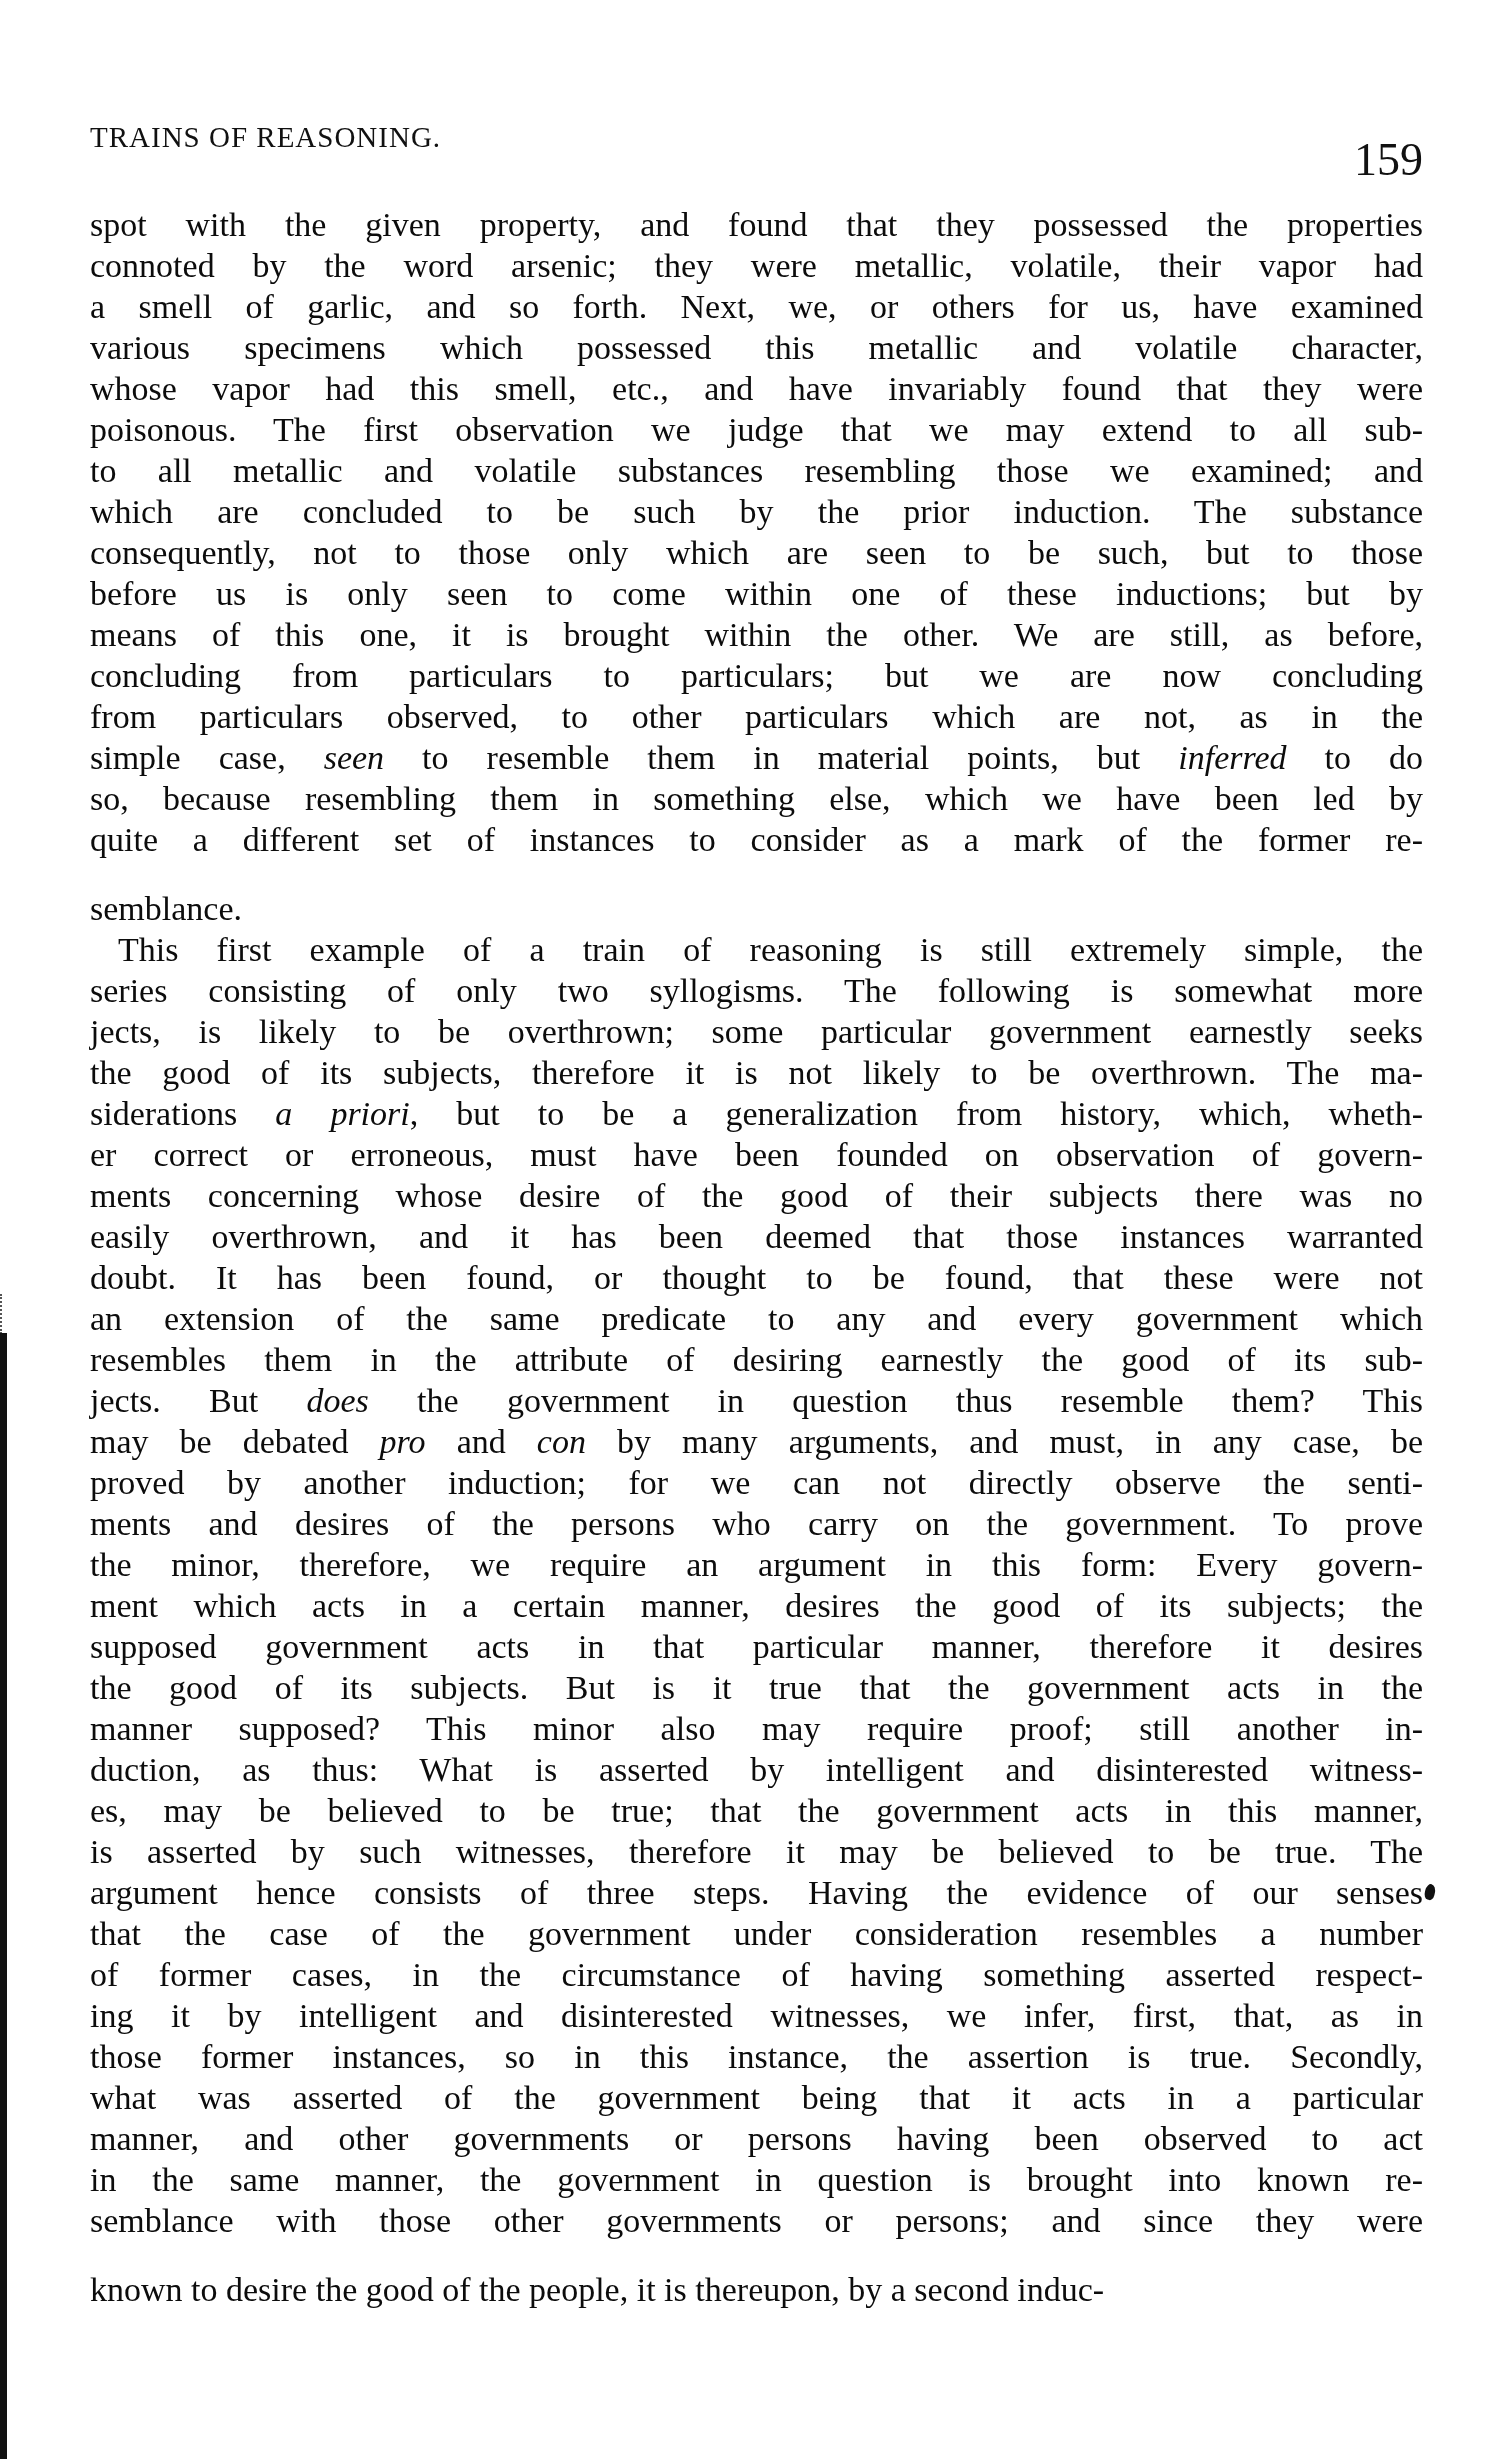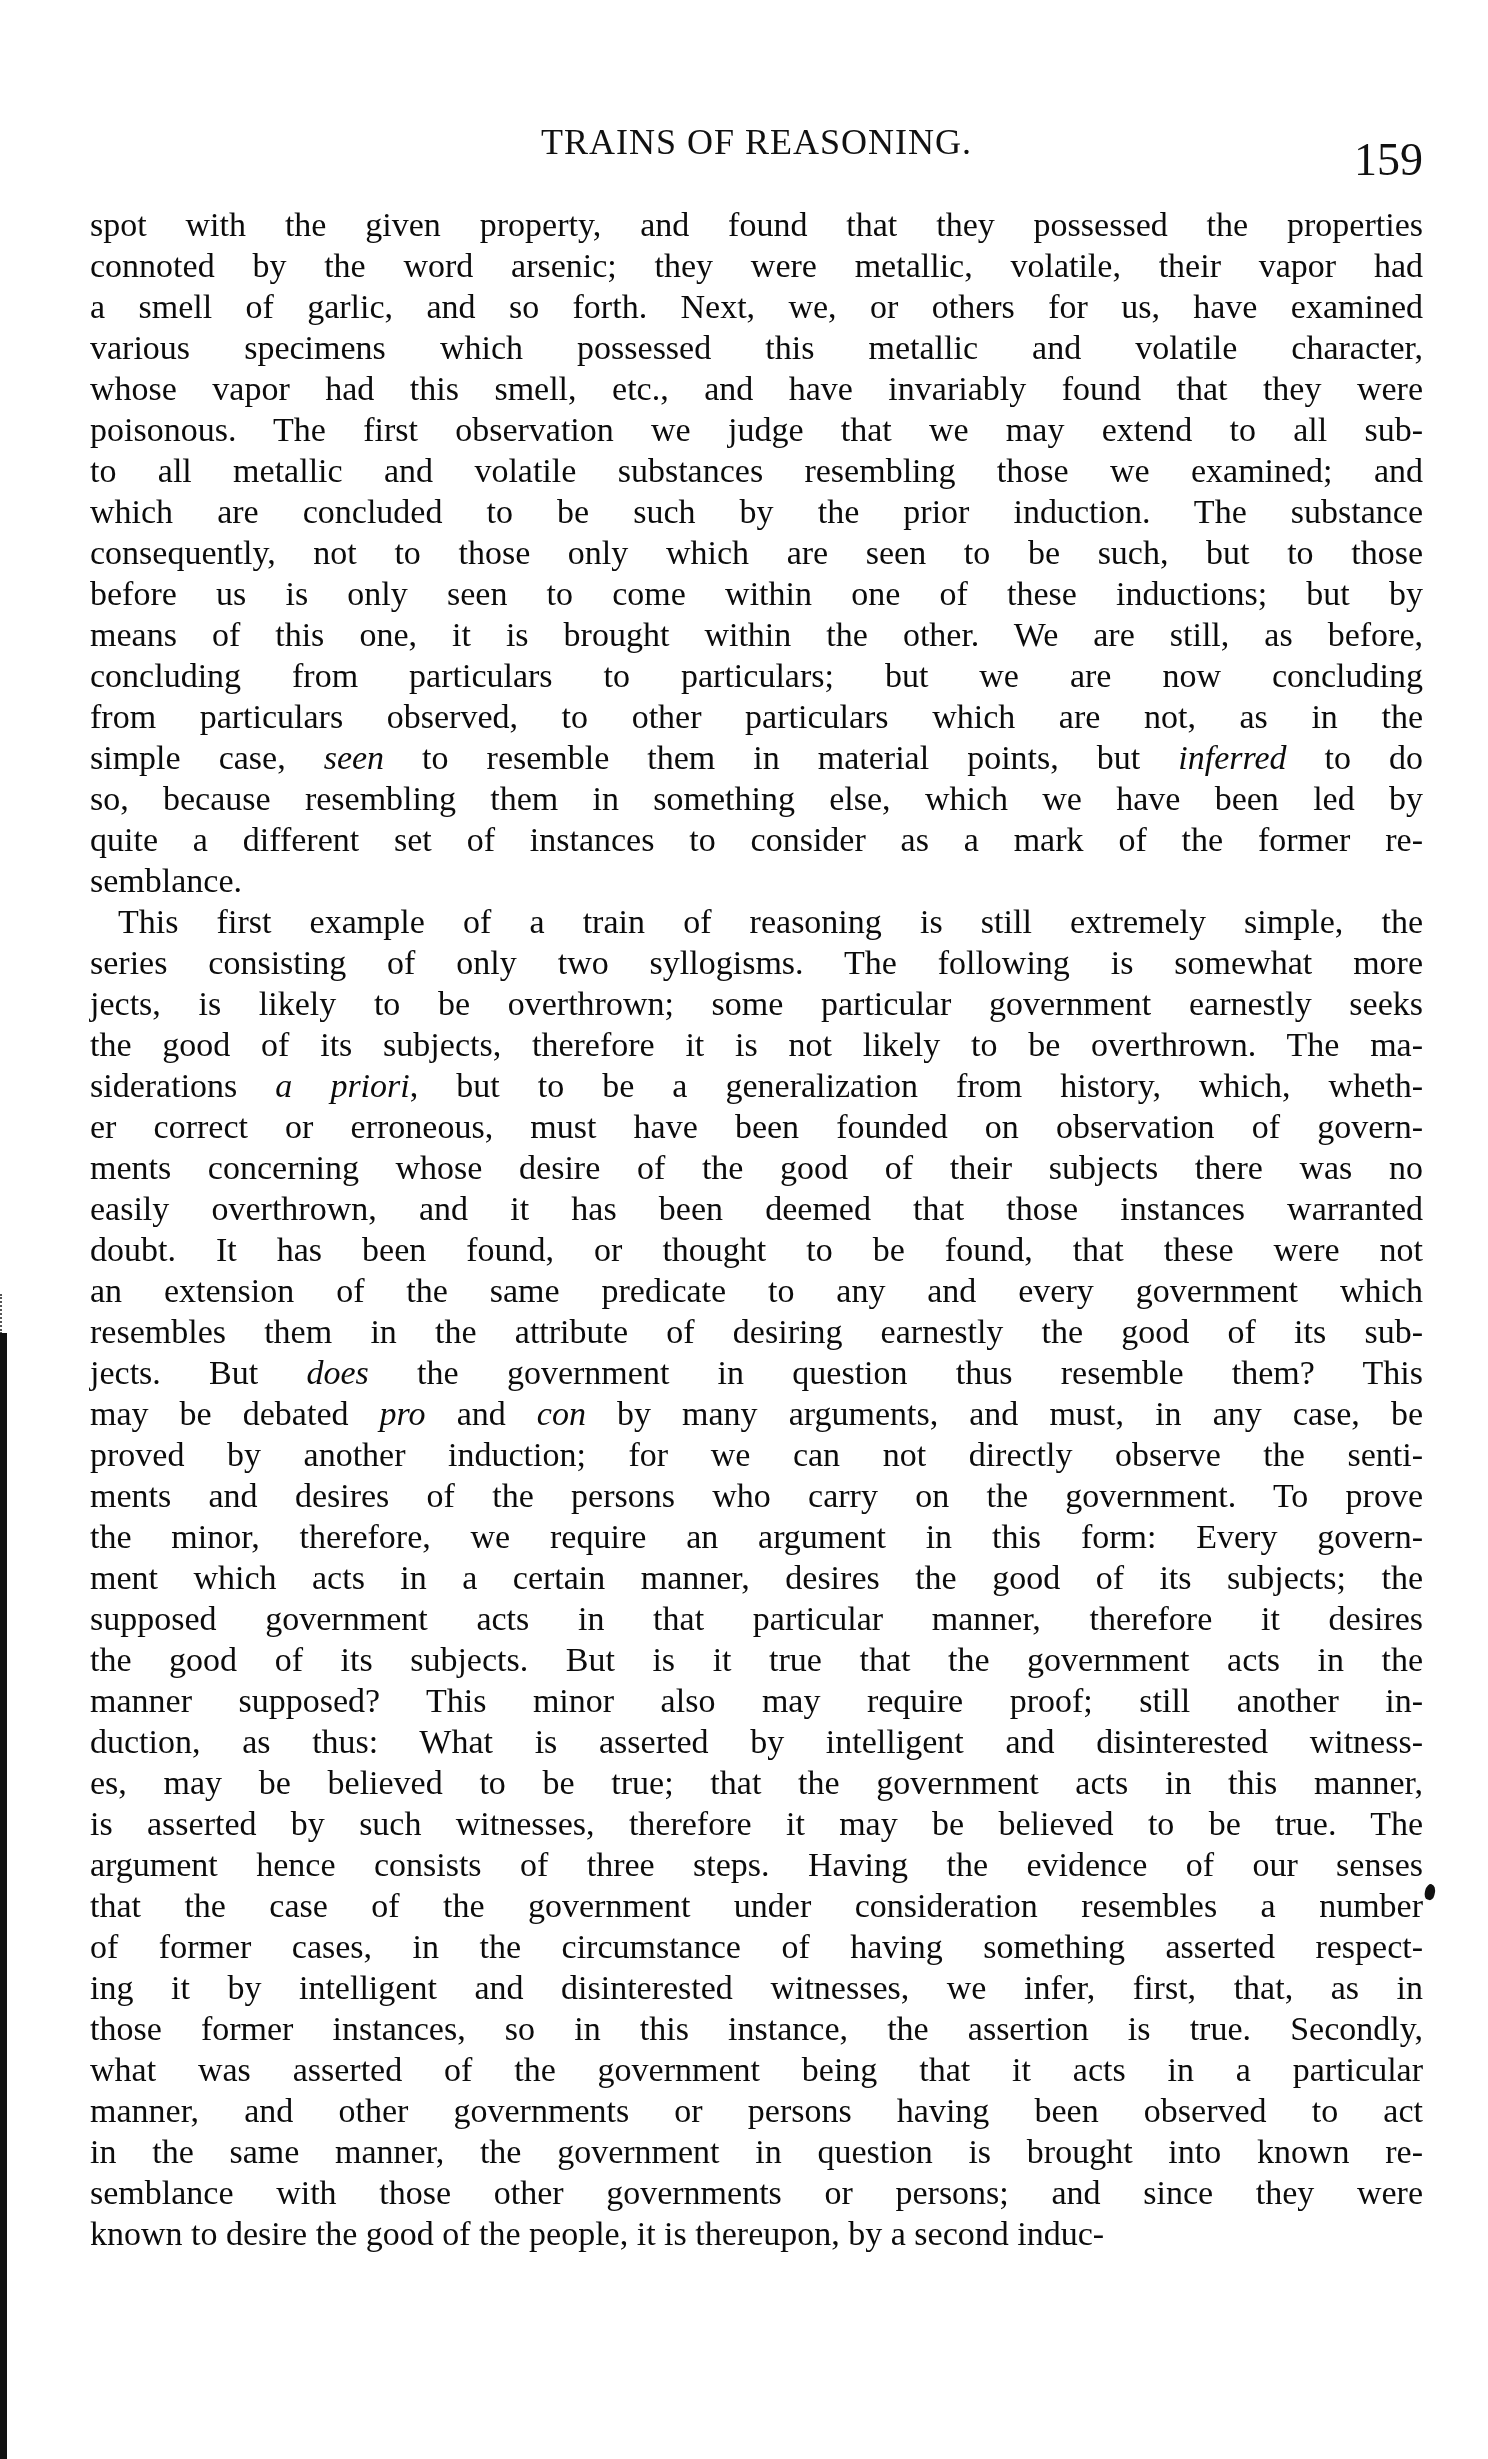--- a/index.html
+++ b/index.html
@@ -2,27 +2,27 @@
 <html><head>
 <meta charset="utf-8">
 <style>
   html, body { margin: 0; padding: 0; background: #ffffff; }
   body { width: 1489px; height: 2460px; position: relative; overflow: hidden; }
   .page { position: absolute; left: 0; top: 0; width: 1489px; height: 2460px; background: #fff; }
   .binding-edge { position: absolute; left: 0; top: 1333px; width: 7px; height: 1126px; background: #111; }
   .binding-edge-faint { position: absolute; left: 0; top: 1294px; width: 2px; height: 40px; border-left: 2px dotted #555; }
   .running-head { position: absolute; top: 117px; left: 90px; width: 1333px; height: 44px;
     font-family: "Liberation Serif", "DejaVu Serif", serif; color: #111; }
-  .running-title { position: absolute; left: 0; right: 0; text-align: center; font-size: 36px; letter-spacing: 1px; top: 4px; }
+  .running-title { position: absolute; left: 0; right: 0; font-size: 29px; letter-spacing: 1px; top: 4px; }
   .page-number { position: absolute; right: 0; top: 16px; font-size: 46px; }
   .body-text { position: absolute; top: 204px; left: 90px; width: 1333px;
     font-family: "Liberation Serif", "DejaVu Serif", serif; font-size: 34px; line-height: 41px;
     color: #0c0c0c; }
   .line { display: block; white-space: nowrap; text-align: justify; text-align-last: justify; height: 41px; overflow: visible; }
-  .line.last { text-align-last: left; }
+  .line.last { text-align-last: left; margin-top: 28px; }
   .line.indent { padding-left: 28px; }
   .line em { font-style: italic; margin-top: 38px; }
   .margin-mark { position: absolute; left: 1425px; top: 1884px; width: 10px; height: 16px;
     background: #111; border-radius: 50% 60% 40% 50%; transform: rotate(15deg); }
 </style>
 </head>
 <body>
 
 <div class="page">
   <div class="binding-edge-faint"></div>

